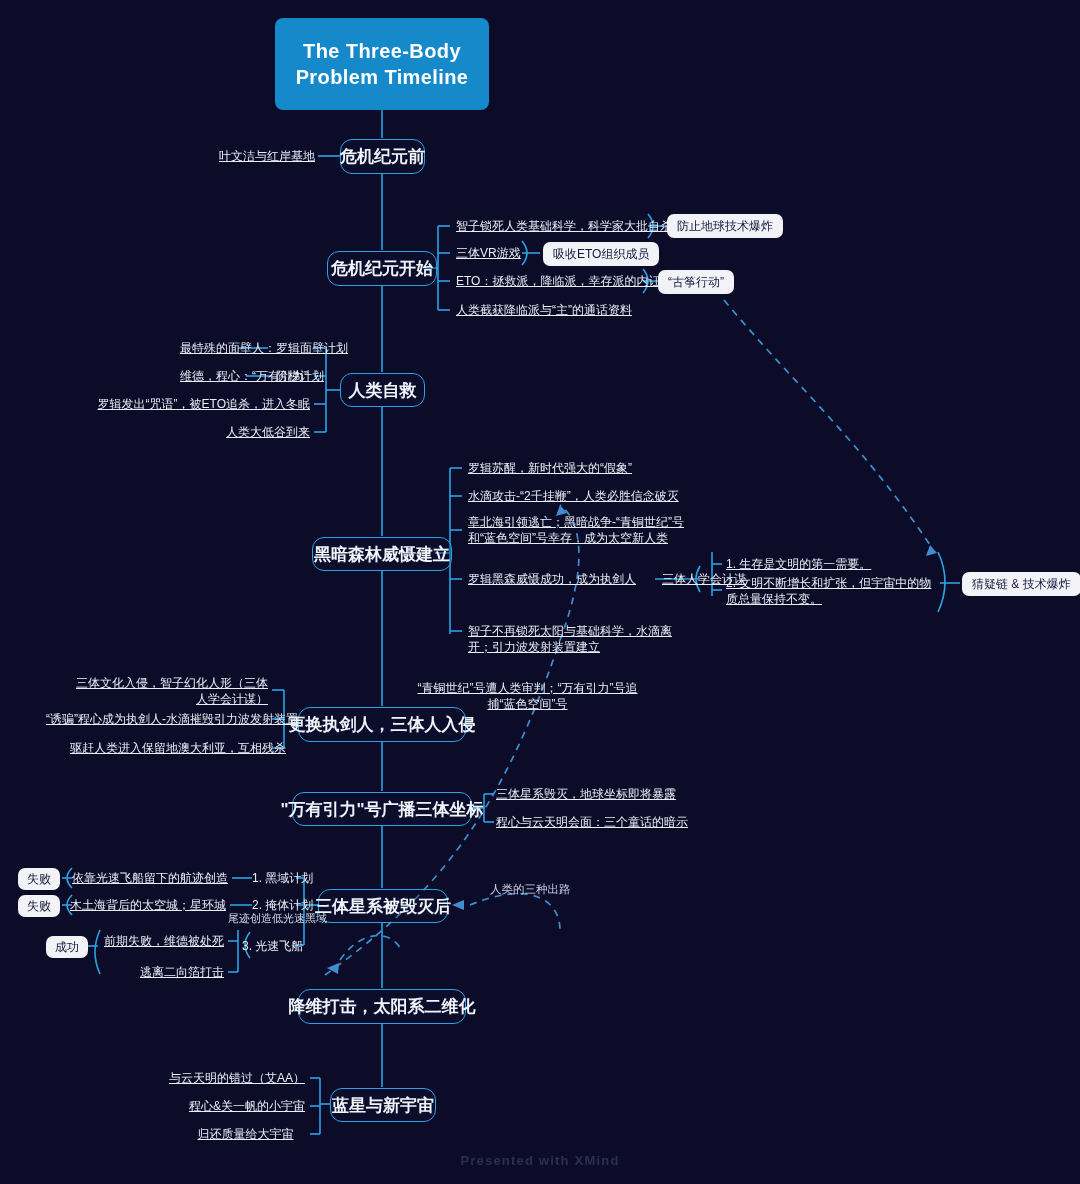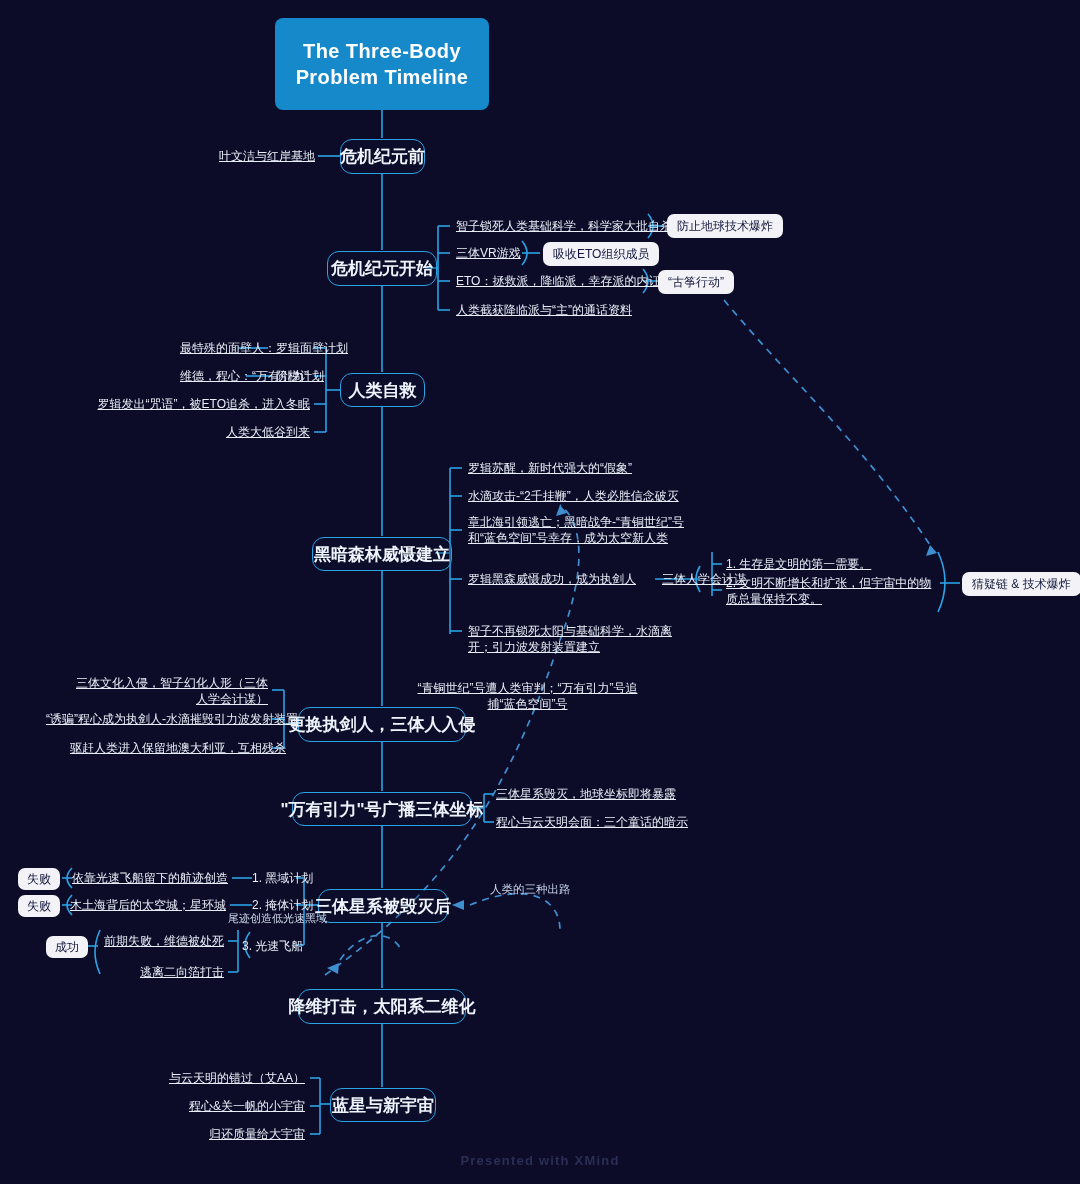--- a/index.html
+++ b/index.html
@@ -269,16 +269,16 @@
   <div class="leaf r" style="left:100px;top:964px;width:124px;text-align:right;">逃离二向箔打击</div>
 
   <div class="pill sm" style="left:18px;top:868px;">失败</div>
   <div class="pill sm" style="left:18px;top:895px;">失败</div>
   <div class="pill sm" style="left:46px;top:936px;">成功</div>
 
   <div class="relab" style="left:490px;top:882px;">人类的三种出路</div>
 
   <div class="leaf r" style="left:150px;top:1070px;width:155px;text-align:right;">与云天明的错过（艾AA）</div>
   <div class="leaf r" style="left:150px;top:1098px;width:155px;text-align:right;">程心&amp;关一帆的小宇宙</div>
-  <div class="leaf r" style="left:150px;top:1126px;width:155px;text-align:right;">归还质量给大宇宙</div>
+  <div class="leaf r" style="left:168px;top:1126px;width:155px;text-align:center;">归还质量给大宇宙</div>
 
   <div class="footer">Presented with XMind</div>
 </div>
 
 </body></html>

